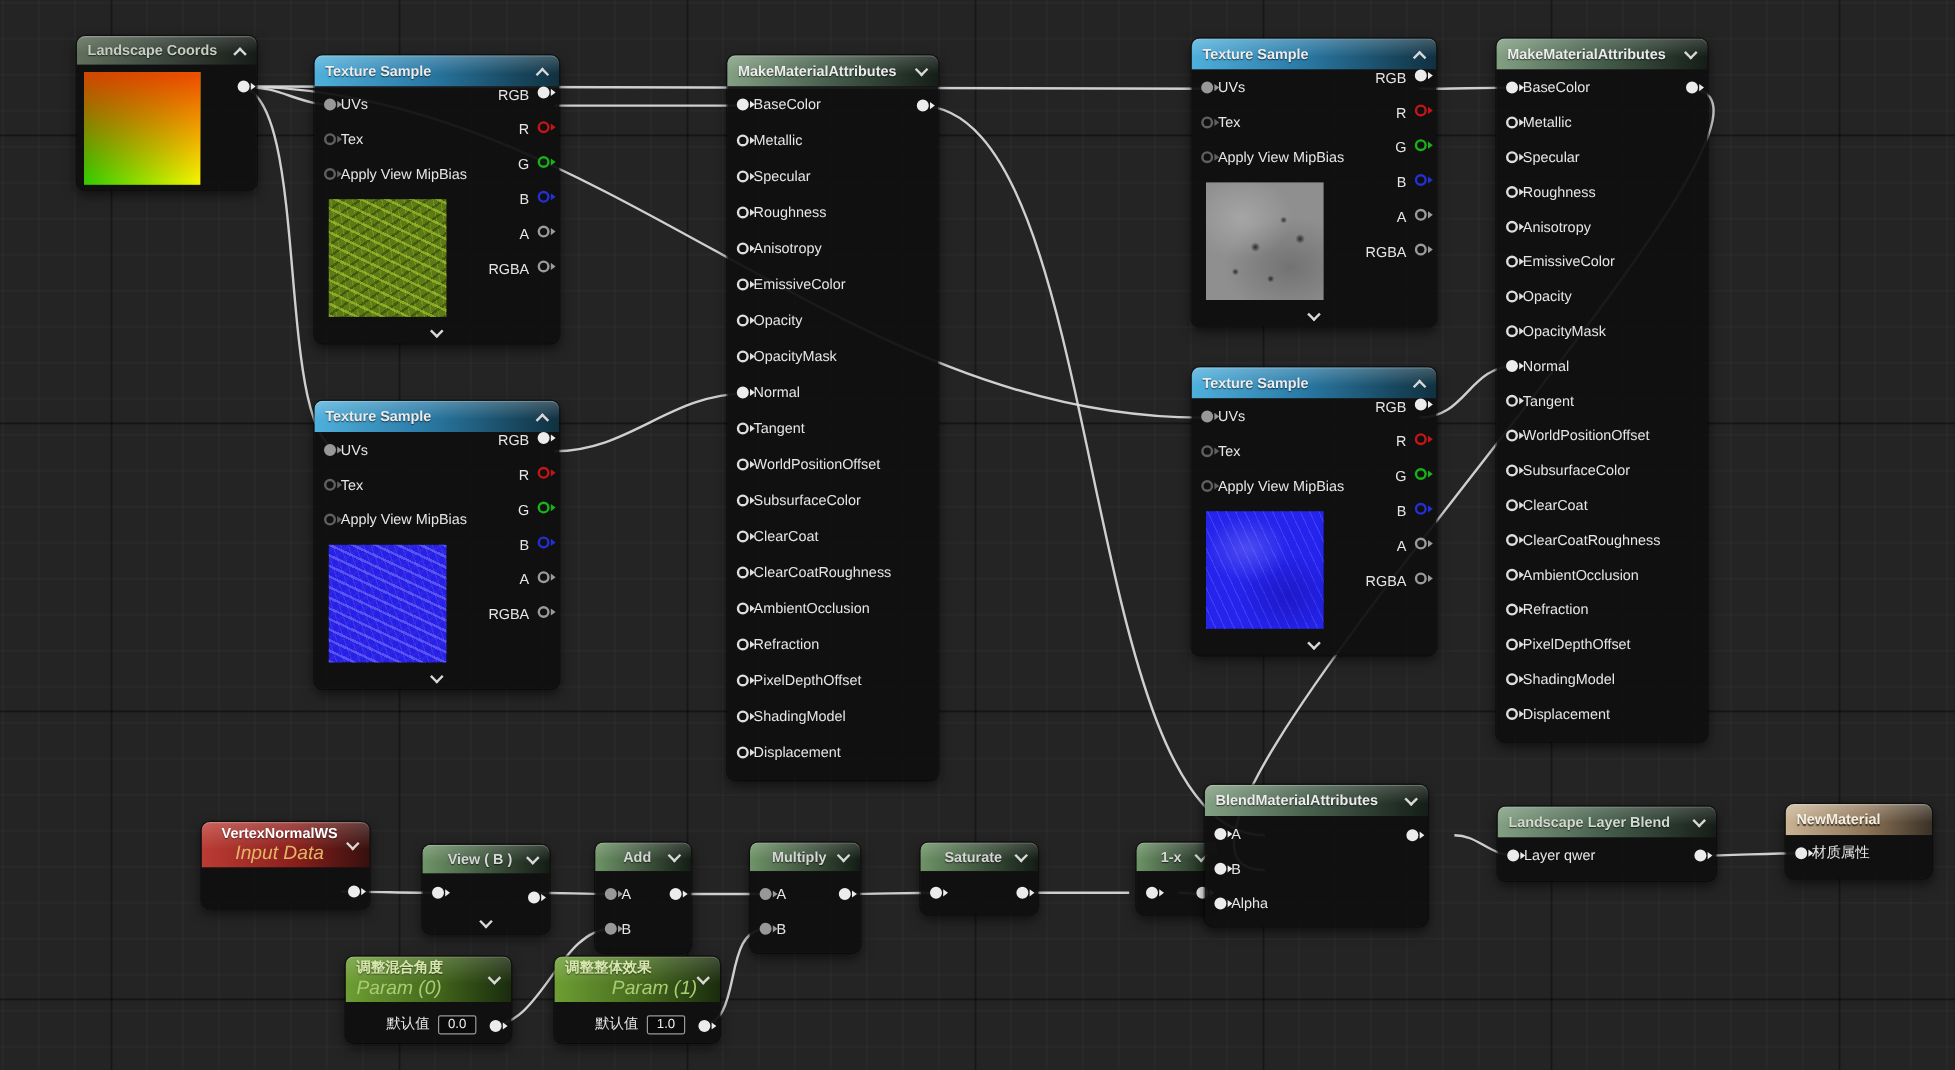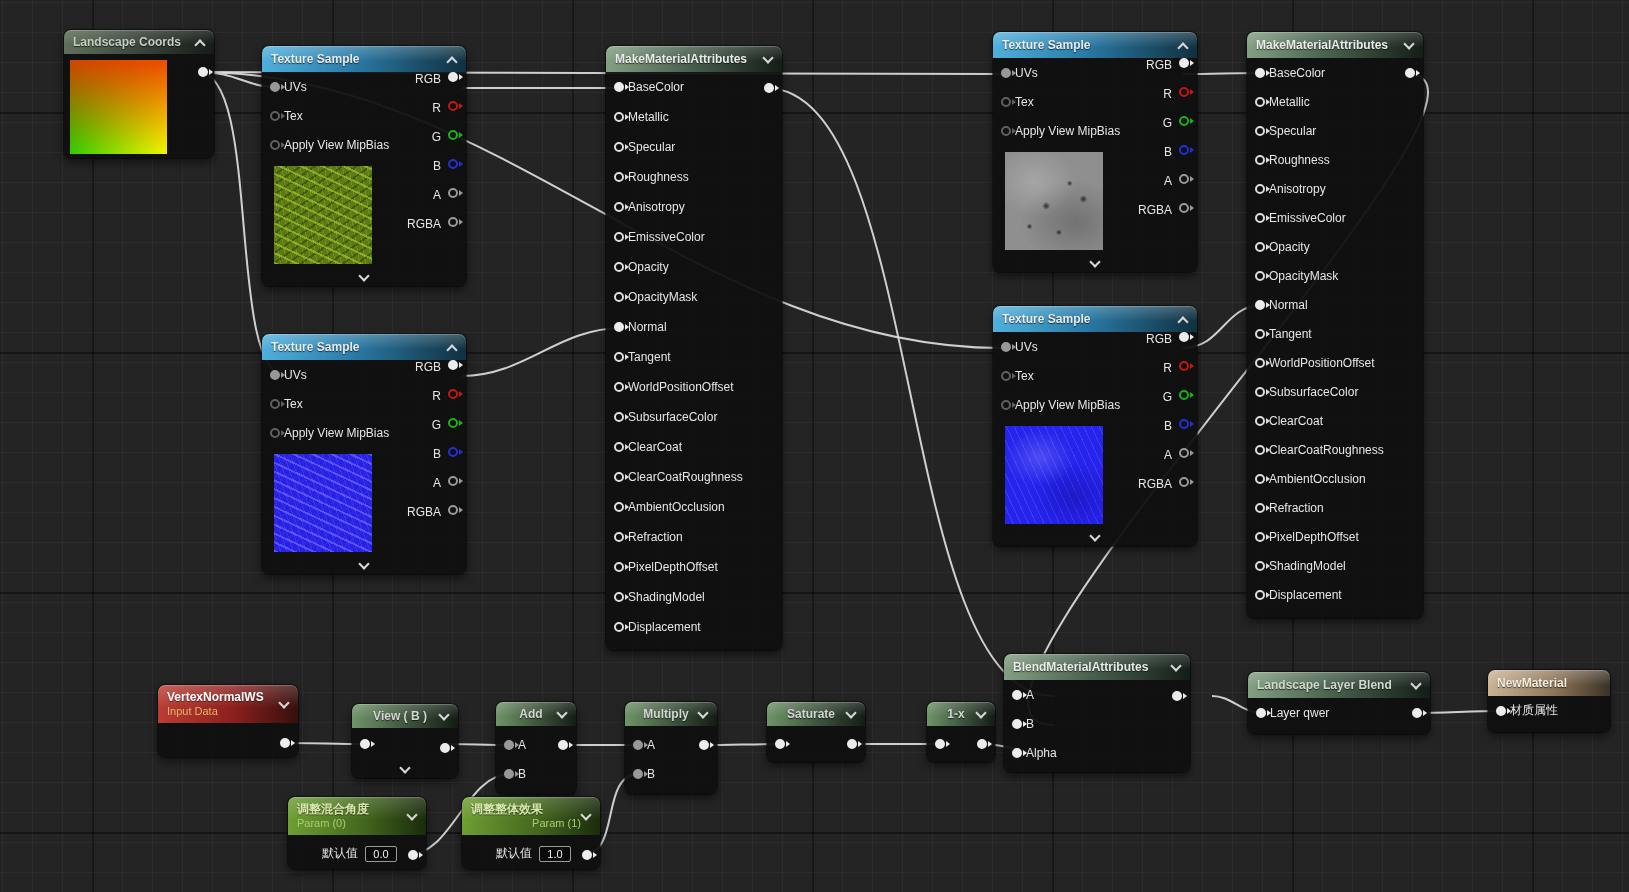--- a/index.html
+++ b/index.html
@@ -22,21 +22,21 @@
   .hd{height:26px;border-radius:7px 7px 0 0;display:flex;align-items:center;padding:0 9px;
       box-shadow:inset 0 1px 0 rgba(255,255,255,.22);}
   .hd .t{font-weight:bold;font-size:12px;color:#ececec;white-space:nowrap;
          text-shadow:0 1px 1px rgba(0,0,0,.65);}
   .hd.center .t{flex:1;text-align:center;color:#d6d6d6;}
   .hd .chev{margin-left:auto;}
   .hd2{height:38px;border-radius:7px 7px 0 0;display:flex;align-items:center;padding:0 9px;
        box-shadow:inset 0 1px 0 rgba(255,255,255,.22);}
   .hd2 .tcol{flex:1;display:flex;flex-direction:column;line-height:1.25;}
   .hd2 .t{font-weight:bold;font-size:12px;white-space:nowrap;text-shadow:0 1px 1px rgba(0,0,0,.5);}
-  .hd2 .st{font-size:11px;white-space:nowrap;}
+  .hd2 .st{font-style:italic;font-size:16px;white-space:nowrap;}
   
   .h-blue {background-image:linear-gradient(180deg,rgba(255,255,255,.22),rgba(255,255,255,0) 60%),linear-gradient(90deg,#4fb0dc,#2a7aa6 45%,#10303f);}
   .h-sage {background-image:linear-gradient(180deg,rgba(255,255,255,.18),rgba(255,255,255,0) 60%),linear-gradient(90deg,#83a083,#4a6350 45%,#141d17);}
   .h-green{background-image:linear-gradient(180deg,rgba(255,255,255,.18),rgba(255,255,255,0) 60%),linear-gradient(90deg,#6f9468,#40573f 50%,#131c14);}
   .h-param{background-image:linear-gradient(180deg,rgba(255,255,255,.18),rgba(255,255,255,0) 60%),linear-gradient(90deg,#6e9e33,#43671c 55%,#1a2b0d);}
   .h-red  {background-image:linear-gradient(180deg,rgba(255,255,255,.2),rgba(255,255,255,0) 60%),linear-gradient(90deg,#bb3c34,#8a1f1c 55%,#36100e);}
   .h-tan  {background-image:linear-gradient(180deg,rgba(255,255,255,.25),rgba(255,255,255,0) 60%),linear-gradient(90deg,#c9b393,#8d7457 55%,#3a3125);}
   .h-olive{background-image:linear-gradient(180deg,rgba(255,255,255,.15),rgba(255,255,255,0) 60%),linear-gradient(90deg,#61705c,#3a453c 50%,#161b17);}
   
   .chev{width:10px;height:10px;flex:none;}
@@ -554,21 +554,21 @@
   </div>
 
   <div class="rowL">
     <span class="pin p-ring-white"></span>
     <span class="lbl">Displacement</span>
   </div>
 </div>
   <span class="pin p-fill-white outpin" style="top:36px;"></span>
 </div>
 
-<div class="node" style="left:158px;top:685px;width:140px;height:72px;">
+<div class="node" style="left:168px;top:685px;width:140px;height:72px;text-align:center;">
   <div class="hd2 h-red">
     <span class="tcol">
       <span class="t" style="color:#fff;">VertexNormalWS</span>
       <span class="st" style="color:#e3b567;">Input Data</span>
     </span>
     <span class="chev"></span>
   </div>
   <span class="pin p-fill-white outpin" style="top:53px;"></span>
 </div>
 
@@ -624,21 +624,21 @@
 
 <div class="node" style="left:767px;top:702px;width:98px;height:60px;">
   <div class="hd h-green center" style="height:24px;">
     <span class="t">Saturate</span>
     <span class="chev"></span>
   </div>
   <span class="pin p-fill-white inabs" style="top:37px;"></span>
   <span class="pin p-fill-white outpin" style="top:37px;"></span>
 </div>
 
-<div class="node" style="left:927px;top:702px;width:68px;height:60px;">
+<div class="node" style="left:947px;top:702px;width:68px;height:60px;">
   <div class="hd h-green center" style="height:24px;">
     <span class="t">1-x</span>
     <span class="chev"></span>
   </div>
   <span class="pin p-fill-white inabs" style="top:37px;"></span>
   <span class="pin p-fill-white outpin" style="top:37px;"></span>
 </div>
 
 <div class="node" style="left:1004px;top:654px;width:186px;height:118px;">
   <div class="hd h-sage">

